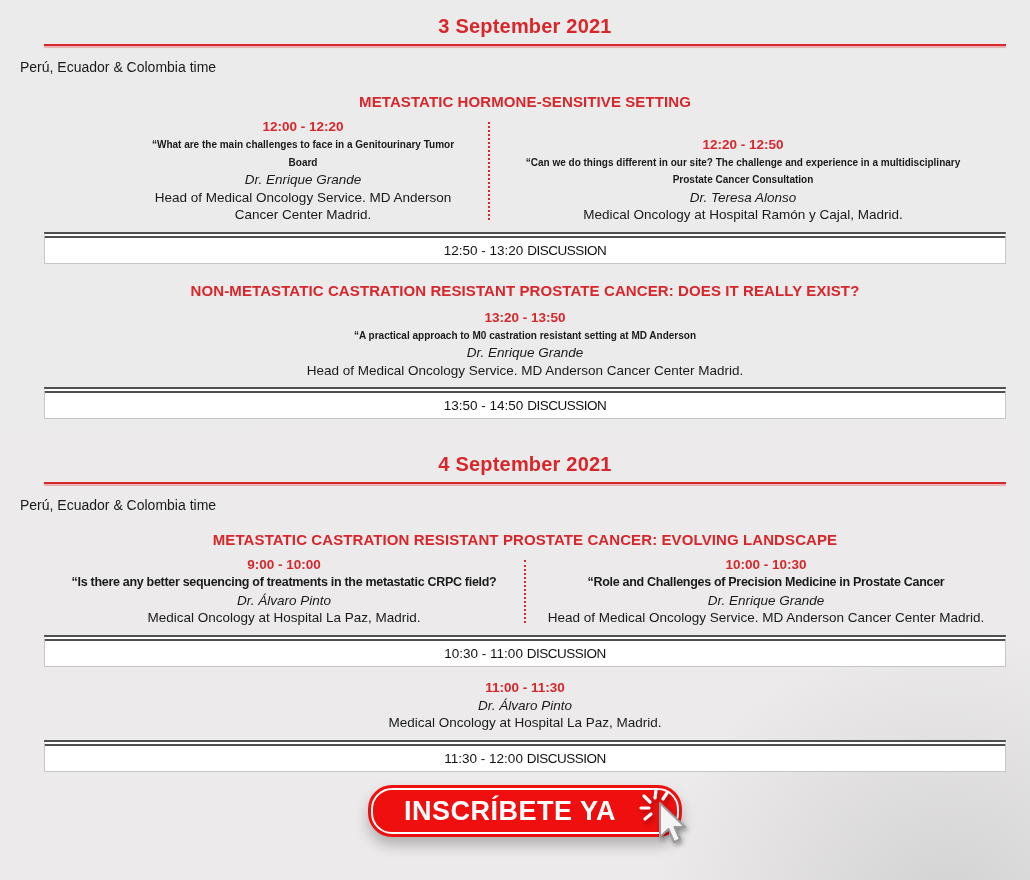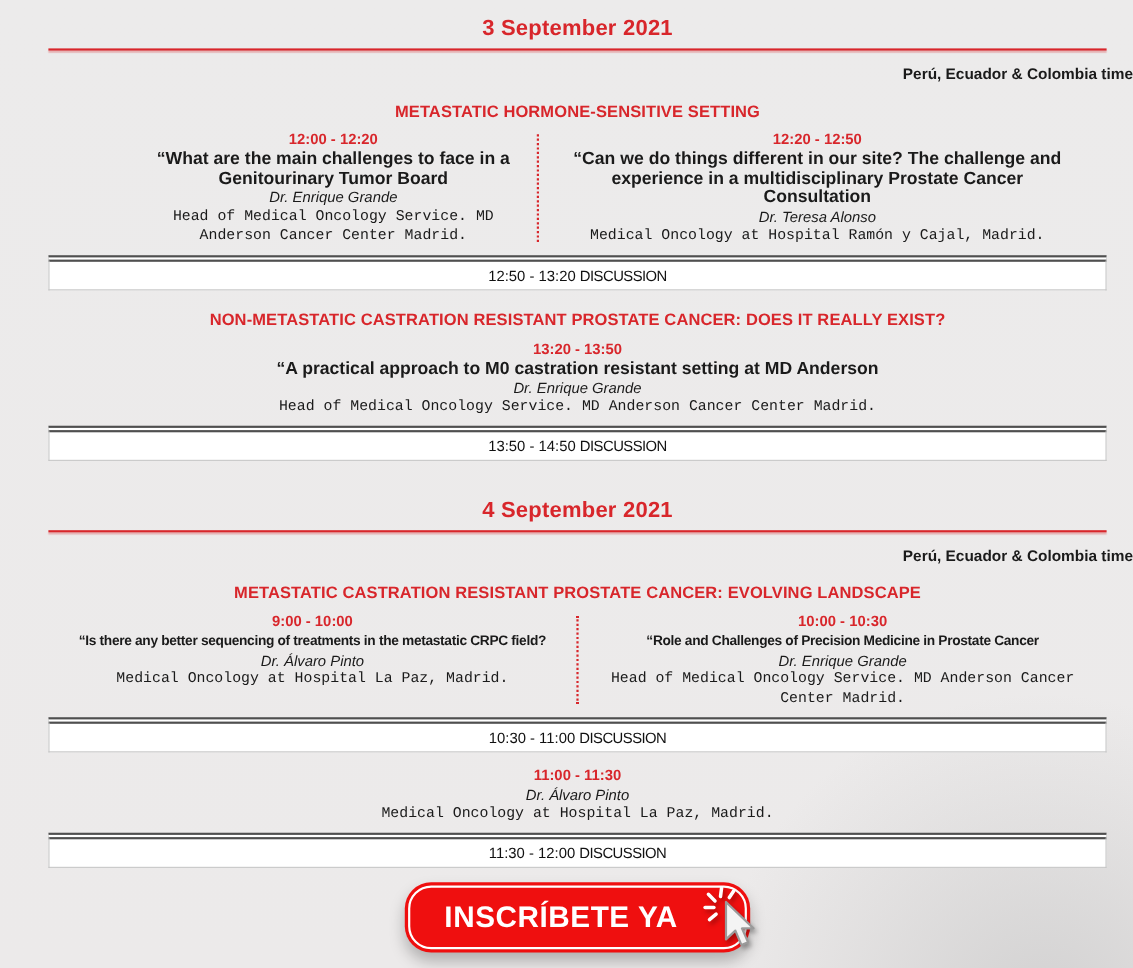--- a/index.html
+++ b/index.html
@@ -20,52 +20,52 @@
   }
   .date-heading {
     text-align:center; color:#d8262b; font-weight:bold; font-size:20px; line-height:22px;
     letter-spacing:.2px;
   }
   .red-rule {
     height:2px; background:#d8262b; margin:7px 24px 0 24px;
     box-shadow:0 2px 1px rgba(216,38,43,.3);
   }
   .tz-note {
-    margin-top:13px; text-align:right; font-weight:bold; font-size:14px; line-height:16px;
+    margin-top:13px; text-align:left; font-weight:normal; font-size:14px; line-height:16px;
   }
   .section-heading {
     margin-top:18px; text-align:center; color:#d8262b; font-weight:bold; font-size:15px;
     line-height:17px; letter-spacing:.1px;
   }
   .cols { display:flex; margin:8px 24px 0 24px; align-items:stretch; }
   .cell { text-align:center; }
   .d1-left { width:444px; display:flex; justify-content:flex-end; padding-right:24px; }
   .d1-left .inner { width:322px; }
   .d1-right { flex:1; display:flex; justify-content:flex-start; padding-left:18px;align-items:flex-end; }
   .d1-right .inner { width:470px; }
   .v-divider { width:0; border-left:2px dotted #d8262b; margin:4px 0; }
   .d2-cell { width:50%; padding:0 10px; }
   .time { color:#d8262b; font-weight:bold; font-size:13.5px; line-height:17px; margin-bottom:1px; }
-  .stitle { font-weight:bold; font-size:16px; line-height:17.5px; }
+  .stitle { font-weight:bold; font-size:10px; line-height:17.5px; }
   .stitle.condensed { font-size:12.5px; letter-spacing:-.3px; white-space:nowrap; }
   .speaker { font-style:italic; font-size:13.5px; line-height:17.5px; }
-  .affil { font-size:13.5px; line-height:17.5px;font-family:Liberation Mono, monospace; }
+  .affil { font-size:13.5px; line-height:17.5px; }
   .disc-bar {
     margin:8px 24px 0 24px; background:#ffffff;
     border-top:6px double #4f4f4f;
     border-left:1px solid #c6c6c6; border-right:1px solid #c6c6c6; border-bottom:1px solid #c6c6c6;
     text-align:center; font-size:13.5px; line-height:25px; height:32px; color:#111;
   }
   .disc-label { letter-spacing:-.5px; }
   .single { text-align:center; margin:10px auto 0 auto; width:982px; }
   .day2 { margin-top:34px; }
   .mt12 { margin-top:12px; }
   .btn-wrap { margin-top:13px; display:flex; justify-content:center; }
   .register-btn {
-    position:relative; height:64px; border:none; cursor:pointer;
+    position:relative; height:52px; border:none; cursor:pointer;
     background:#ef0f0f; border-radius:24px;
     padding:0 66px 0 36px;
     color:#ffffff; font-family:"Liberation Sans", sans-serif;
     font-weight:bold; font-size:27px; letter-spacing:.5px; line-height:48px;
     box-shadow:0 8px 14px rgba(0,0,0,.25);
   }
   .register-btn::before {
     content:""; position:absolute; inset:3px; border:2px solid #ffffff; border-radius:21px;
     pointer-events:none;
   }

